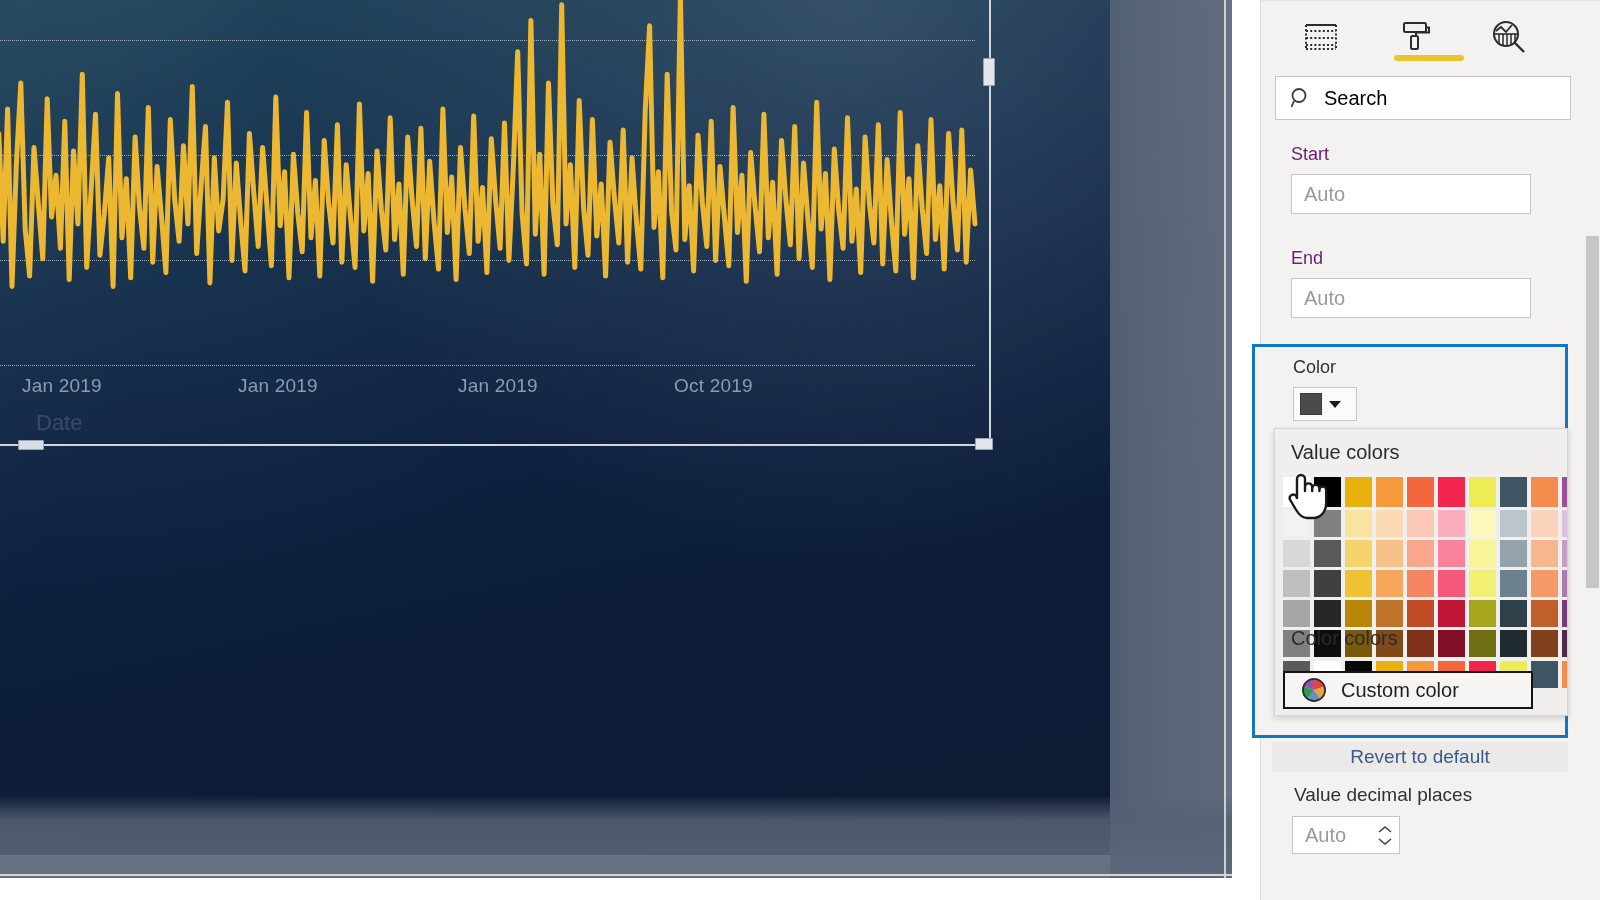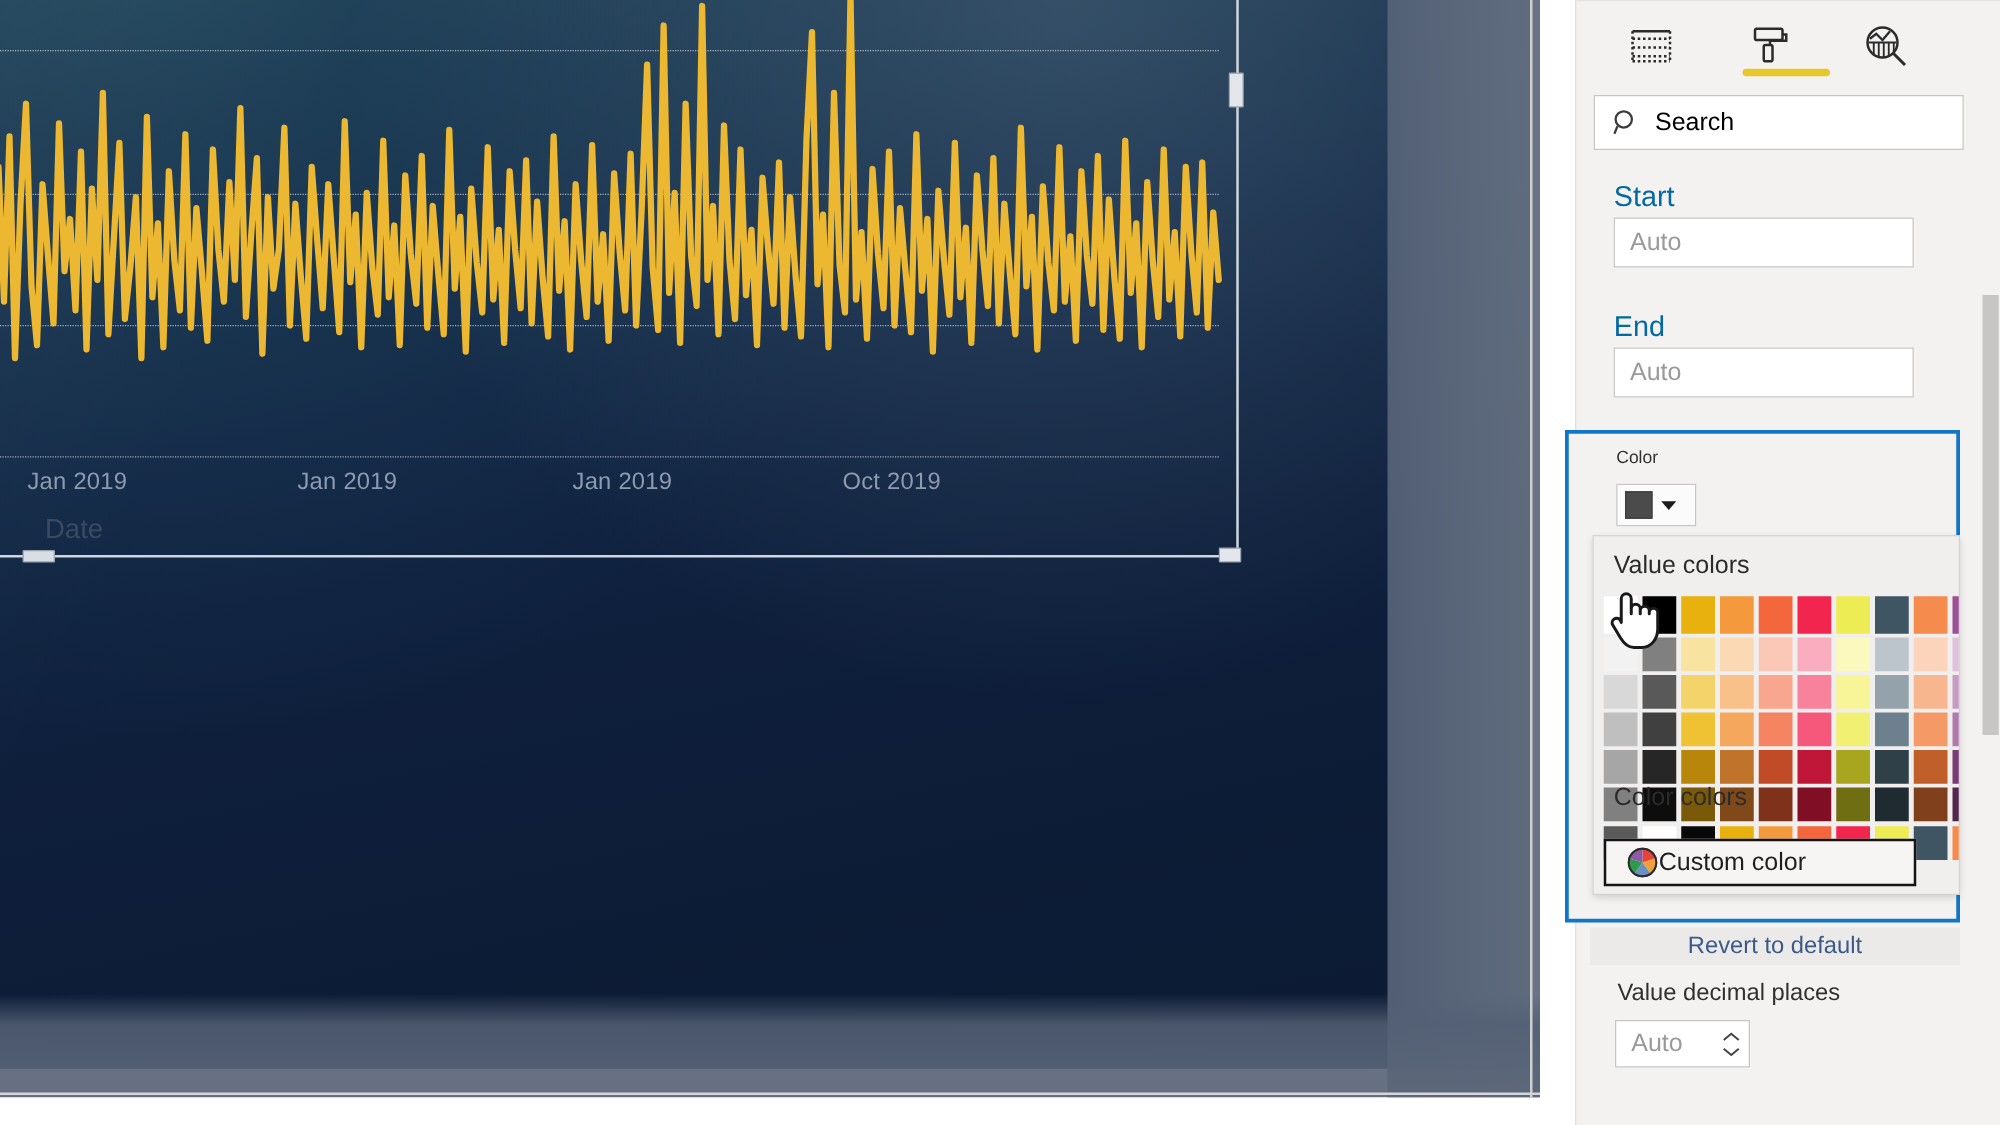--- a/index.html
+++ b/index.html
@@ -99,35 +99,35 @@
   }
 
   .search-box {
     position: absolute; left: 14px; top: 76px;
     width: 296px; height: 44px;
     background: #ffffff; border: 1px solid #c8c6c4;
     display: flex; align-items: center; gap: 12px; padding: 0 14px;
   }
   .search-text { color: #000000; font-size: 20px; }
 
-  .field-label { position: absolute; color: #0369a1; font-size: 23px; }
+  .field-label { position: absolute; color: #701a75; font-size: 18px; }
   .input-box {
     position: absolute; background: #ffffff; border: 1px solid #c8c6c4;
     display: flex; align-items: center; padding: 0 12px;
   }
   .input-box .ph { color: #9a9a9a; font-size: 20px; }
 
   
   .color-region {
     position: absolute; left: 1252px; top: 344px;
     width: 316px; height: 394px;
     border: 3px solid #1076ca;
     background: #f3f2f1;
   }
-  .color-label { position: absolute; left: 38px; top: 10px; color:#323130; font-size: 14px; }
+  .color-label { position: absolute; left: 38px; top: 10px; color:#323130; font-size: 18px; }
   .swatch-btn {
     position: absolute; left: 38px; top: 40px;
     width: 64px; height: 34px;
     background: #fbfbfb; border: 1px solid #c8c6c4;
     display: flex; align-items: center; gap: 7px; padding-left: 6px;
   }
   .swatch-chip { width: 22px; height: 22px; background: #4b4b4b; border: 1px solid #3b3b3b; }
   .caret { width: 0; height: 0; border-left: 6px solid transparent; border-right: 6px solid transparent; border-top: 7px solid #1b1b1b; }
 
   
@@ -143,21 +143,21 @@
   .pal-col { display: flex; flex-direction: column; gap: 3px; }
   .pal-cell { width: 27px; height: 27px; }
   .pal-cell.top { height: 30px; }
   .recent-row { position: absolute; left: 8px; display: flex; gap: 4px; }
   .recent-cell { width: 27px; height: 27px; }
 
   .custom-color {
     position: absolute; left: 8px; bottom: 6px;
     width: 250px; height: 38px;
     background: #f6f5f4; border: 2px solid #141414;
-    display: flex; align-items: center; padding-left: 16px;
+    display: flex; align-items: center; gap: 14px; padding-left: 16px;
   }
   .custom-text { color: #1f1f1f; font-size: 20px; }
 
   .revert {
     position: absolute; left: 1272px; top: 742px;
     width: 296px; height: 30px;
     background: #eceae9;
     display: flex; align-items: center; justify-content: center;
   }
   .revert-text { color: #3b5a8a; font-size: 19px; }

